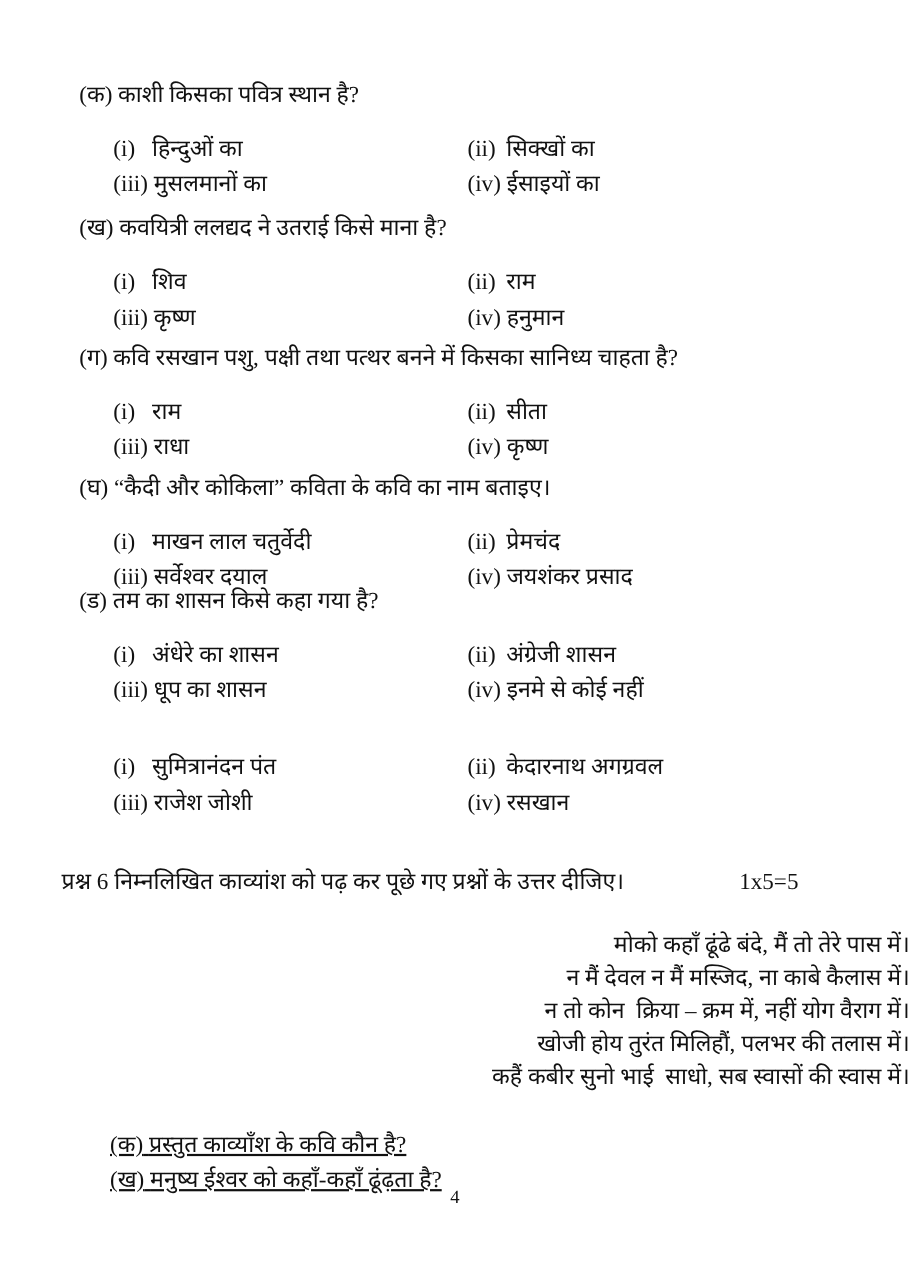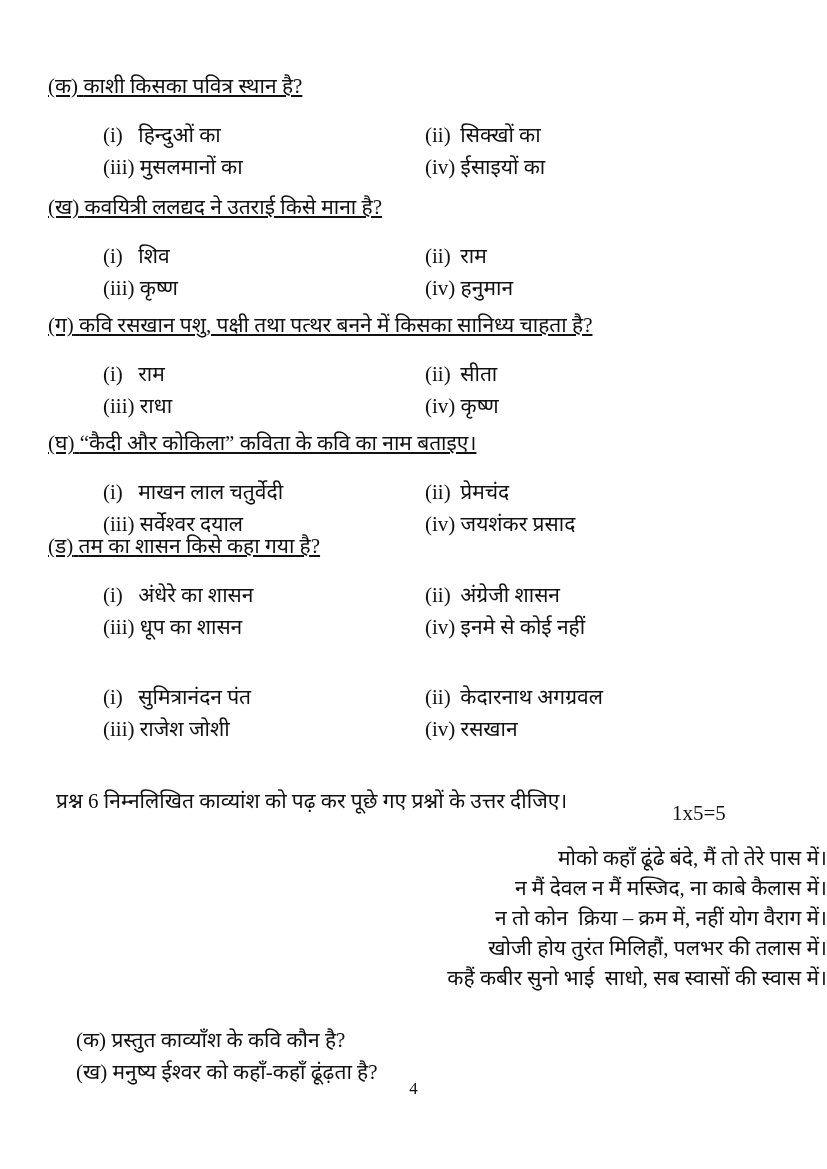--- a/index.html
+++ b/index.html
@@ -6,30 +6,30 @@
   .page {
     position:relative;
     width:827px; height:1169px;
     background:#ffffff;
     color:#111111;
     font-family:"Liberation Serif","DejaVu Serif",serif;
     font-size:21px;
     overflow:hidden;
   }
   .mcq { position:absolute; left:0; right:0; }
-  .q-head { padding-left:48px; line-height:32px; white-space:pre-wrap;text-decoration:underline; }
+  .q-head { padding-left:72px; line-height:32px; white-space:pre-wrap; }
   .opts { display:grid; grid-template-columns:322px 1fr; padding-left:103px; line-height:32px;margin-top:17px; }
   .opt { white-space:pre-wrap; }
   .onum { display:inline-block; min-width:30px; }
   .q6-row { position:absolute; left:0; right:0; padding-left:56px; line-height:30px; }
-  .marks { position:absolute; left:672px; top:0; line-height:30px;margin-top:12px; }
+  .marks { position:absolute; left:672px; top:0; line-height:30px; }
   .poem { position:absolute; left:0; right:0; text-align:right; line-height:30px; }
   .poem div { white-space:pre-wrap; }
   .subqs { position:absolute; left:0; right:0; line-height:32px; }
-  .subq { padding-left:76px; white-space:pre-wrap; }
+  .subq { padding-left:100px; white-space:pre-wrap;text-decoration:underline; }
   .pageno { position:absolute; left:0; right:0; text-align:center; font-size:17px; line-height:20px; }
 </style>
 </head>
 <body>
 
 <div class="page">
 
   <section class="mcq" style="top:70px">
     <div class="q-head"><span>(क)</span> <span>काशी किसका पवित्र स्थान है?</span></div>
     <div class="opts">

